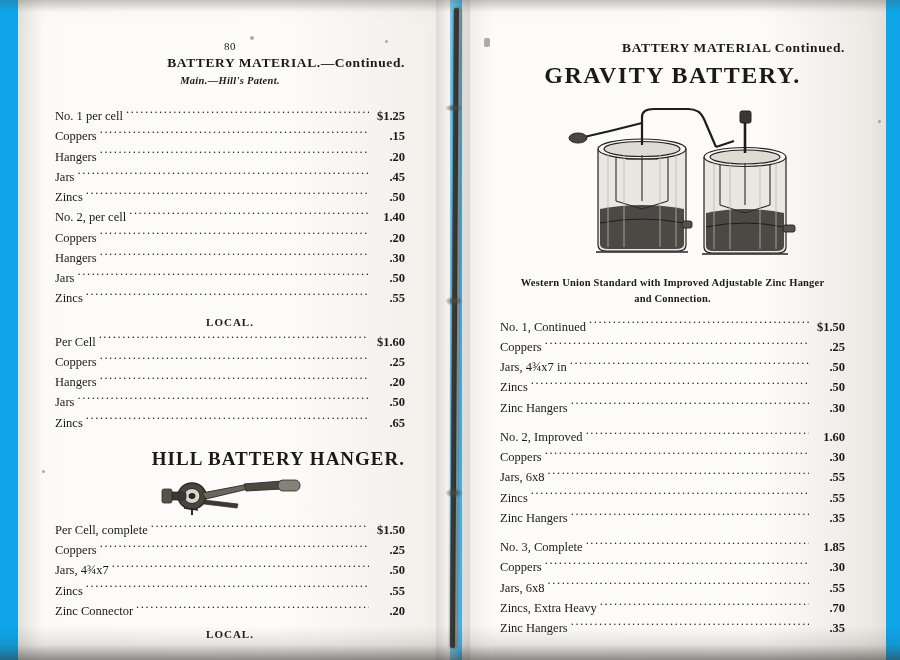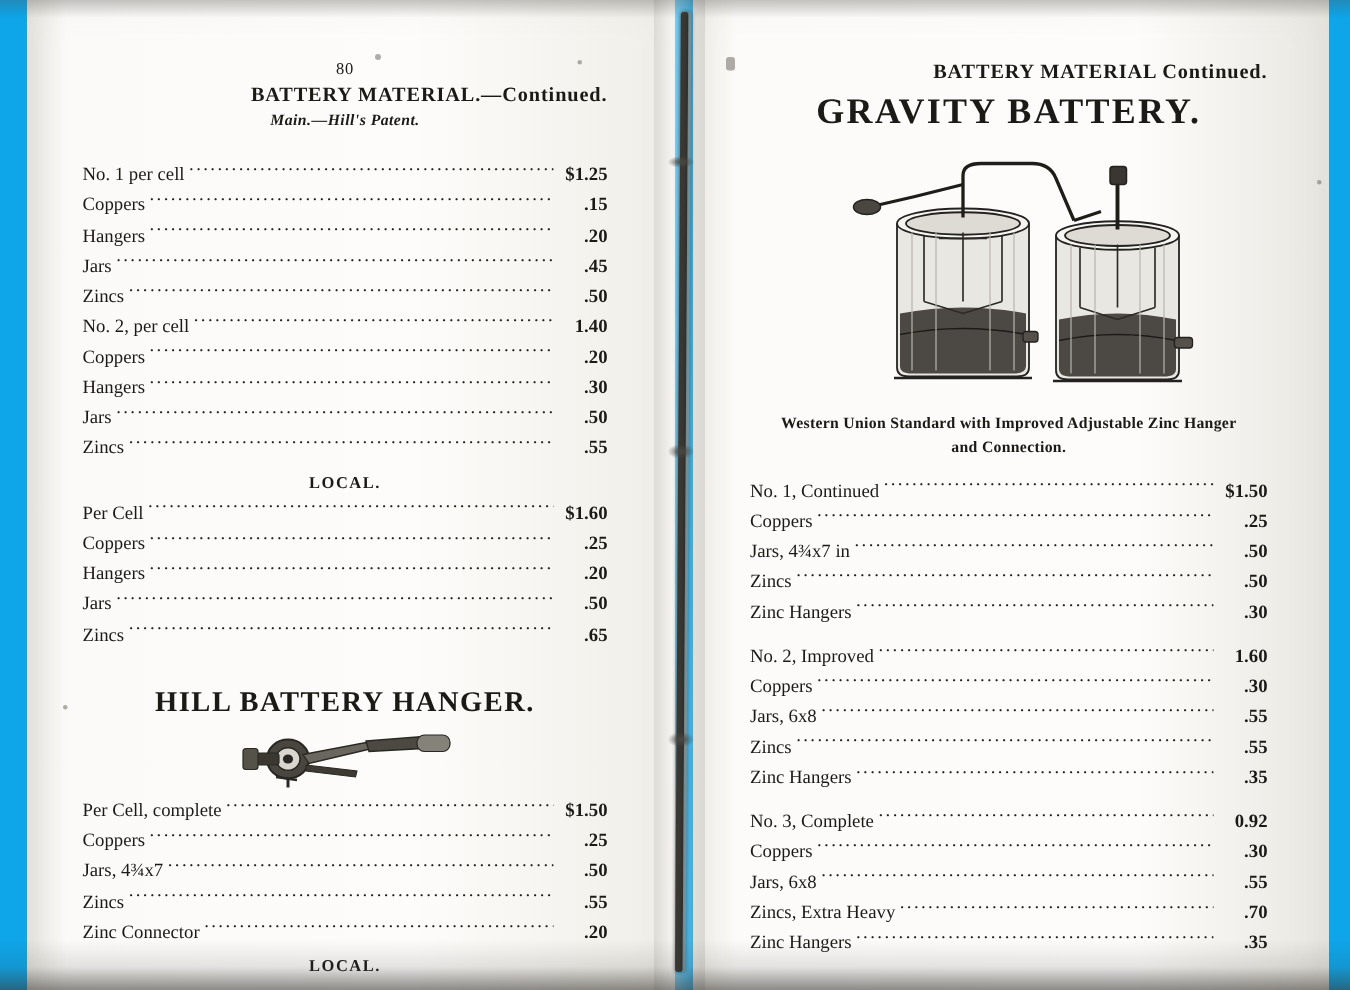--- a/index.html
+++ b/index.html
@@ -138,25 +138,25 @@
     margin: 6px 0 8px 0;
   }
   .section-head {
     text-align: center;
     font-weight: bold;
     font-size: 11px;
     letter-spacing: 1px;
     margin: 7px 0 4px 0;
   }
   .section-head-lg {
-    text-align: center;
+    text-align: right;
     font-weight: bold;
     font-size: 19px;
     letter-spacing: 1px;
-    margin: 25px 0 6px 0;
+    margin: 15px 0 6px 0;
   }
   .section-head-md {
     text-align: center;
     font-weight: bold;
     font-size: 17px;
     letter-spacing: 1.2px;
     margin: 10px 0 2px 0;
   }
   .caption {
     text-align: center;
@@ -481,21 +481,21 @@
         <span class="price">.35</span>
       </div>
     </div>
 
     <div class="gap"></div>
 
     <div class="pricelist">
       <div class="prow">
         <span class="item">No. 3, Complete</span>
         <span class="dots"></span>
-        <span class="price">0.92</span>
+        <span class="price">1.85</span>
       </div>
       <div class="prow">
         <span class="item">Coppers</span>
         <span class="dots"></span>
         <span class="price">.30</span>
       </div>
       <div class="prow">
         <span class="item">Jars, 6x8</span>
         <span class="dots"></span>
         <span class="price">.55</span>

